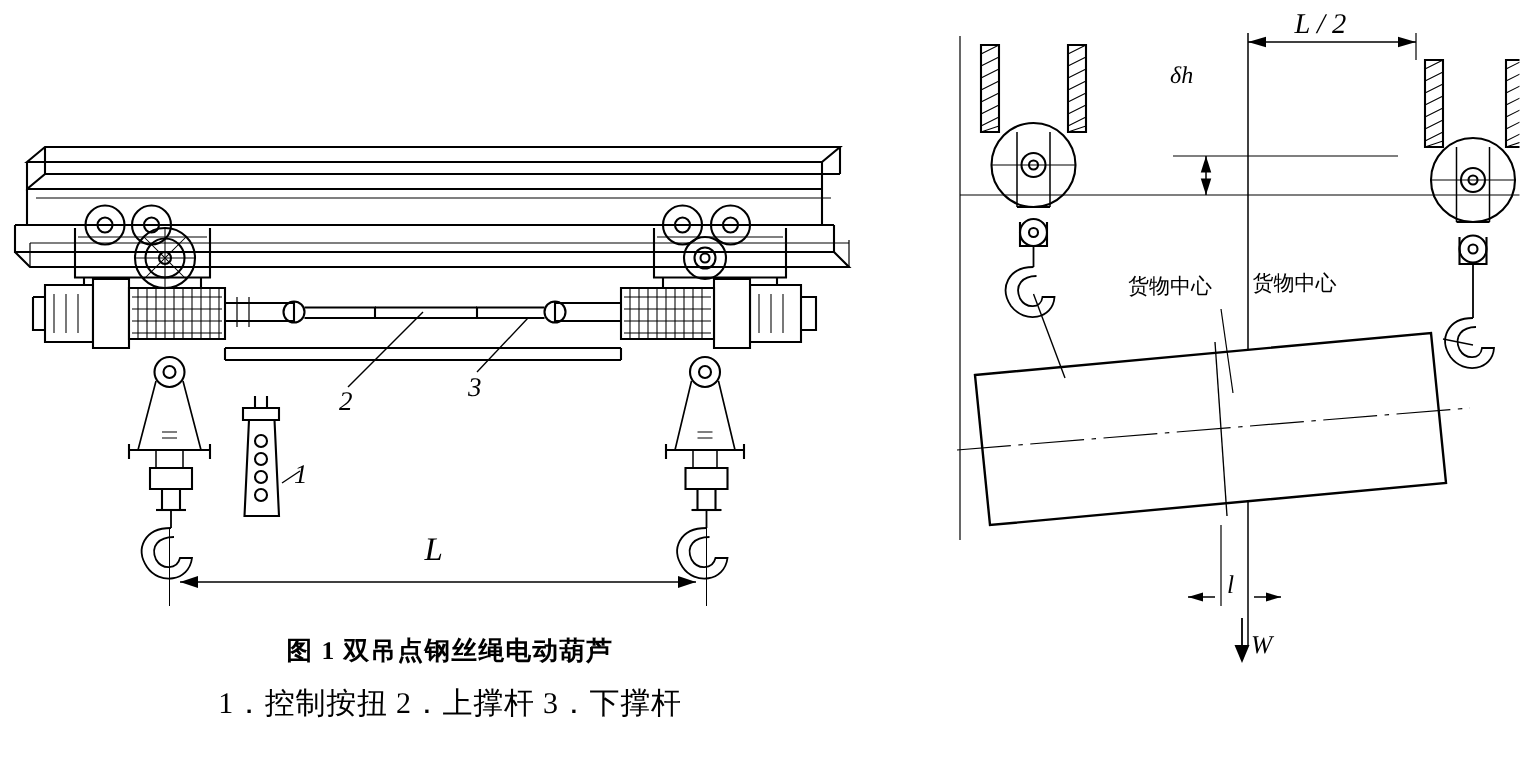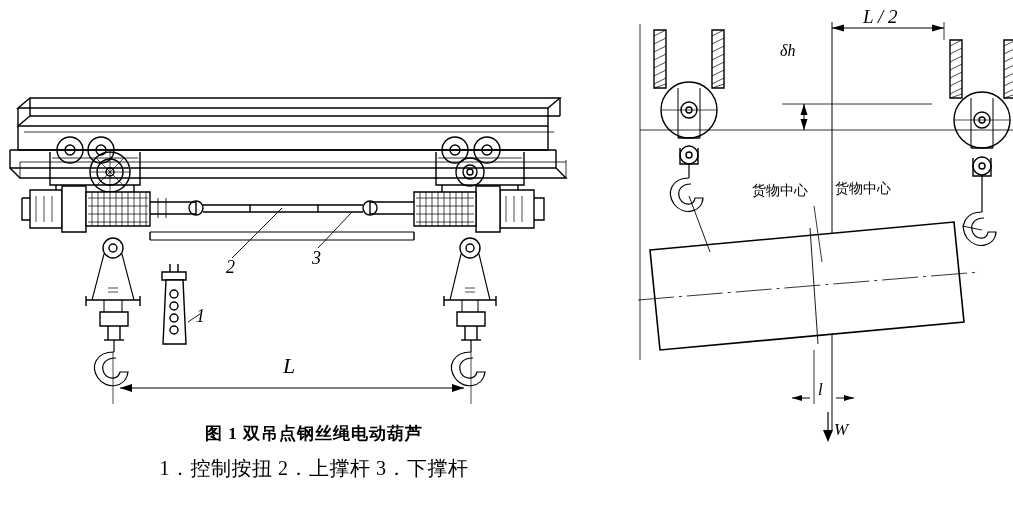--- a/index.html
+++ b/index.html
@@ -25,21 +25,20 @@
     top: 0;
   }
   #fig1 { left: 0; width: 600px; height: 513px; }
   #fig2 { left: 632px; width: 413px; height: 491px; }
 
   .caption {
     position: absolute;
     text-align: center;
     font-family: "Liberation Serif", serif;
     white-space: nowrap;
-    padding-left: 14px;
   }
   .cap-title {
     font-size: 17px;
     font-weight: bold;
     letter-spacing: 1px;
   }
   .cap-legend {
     font-size: 20px;
     letter-spacing: 0.5px;
   }

